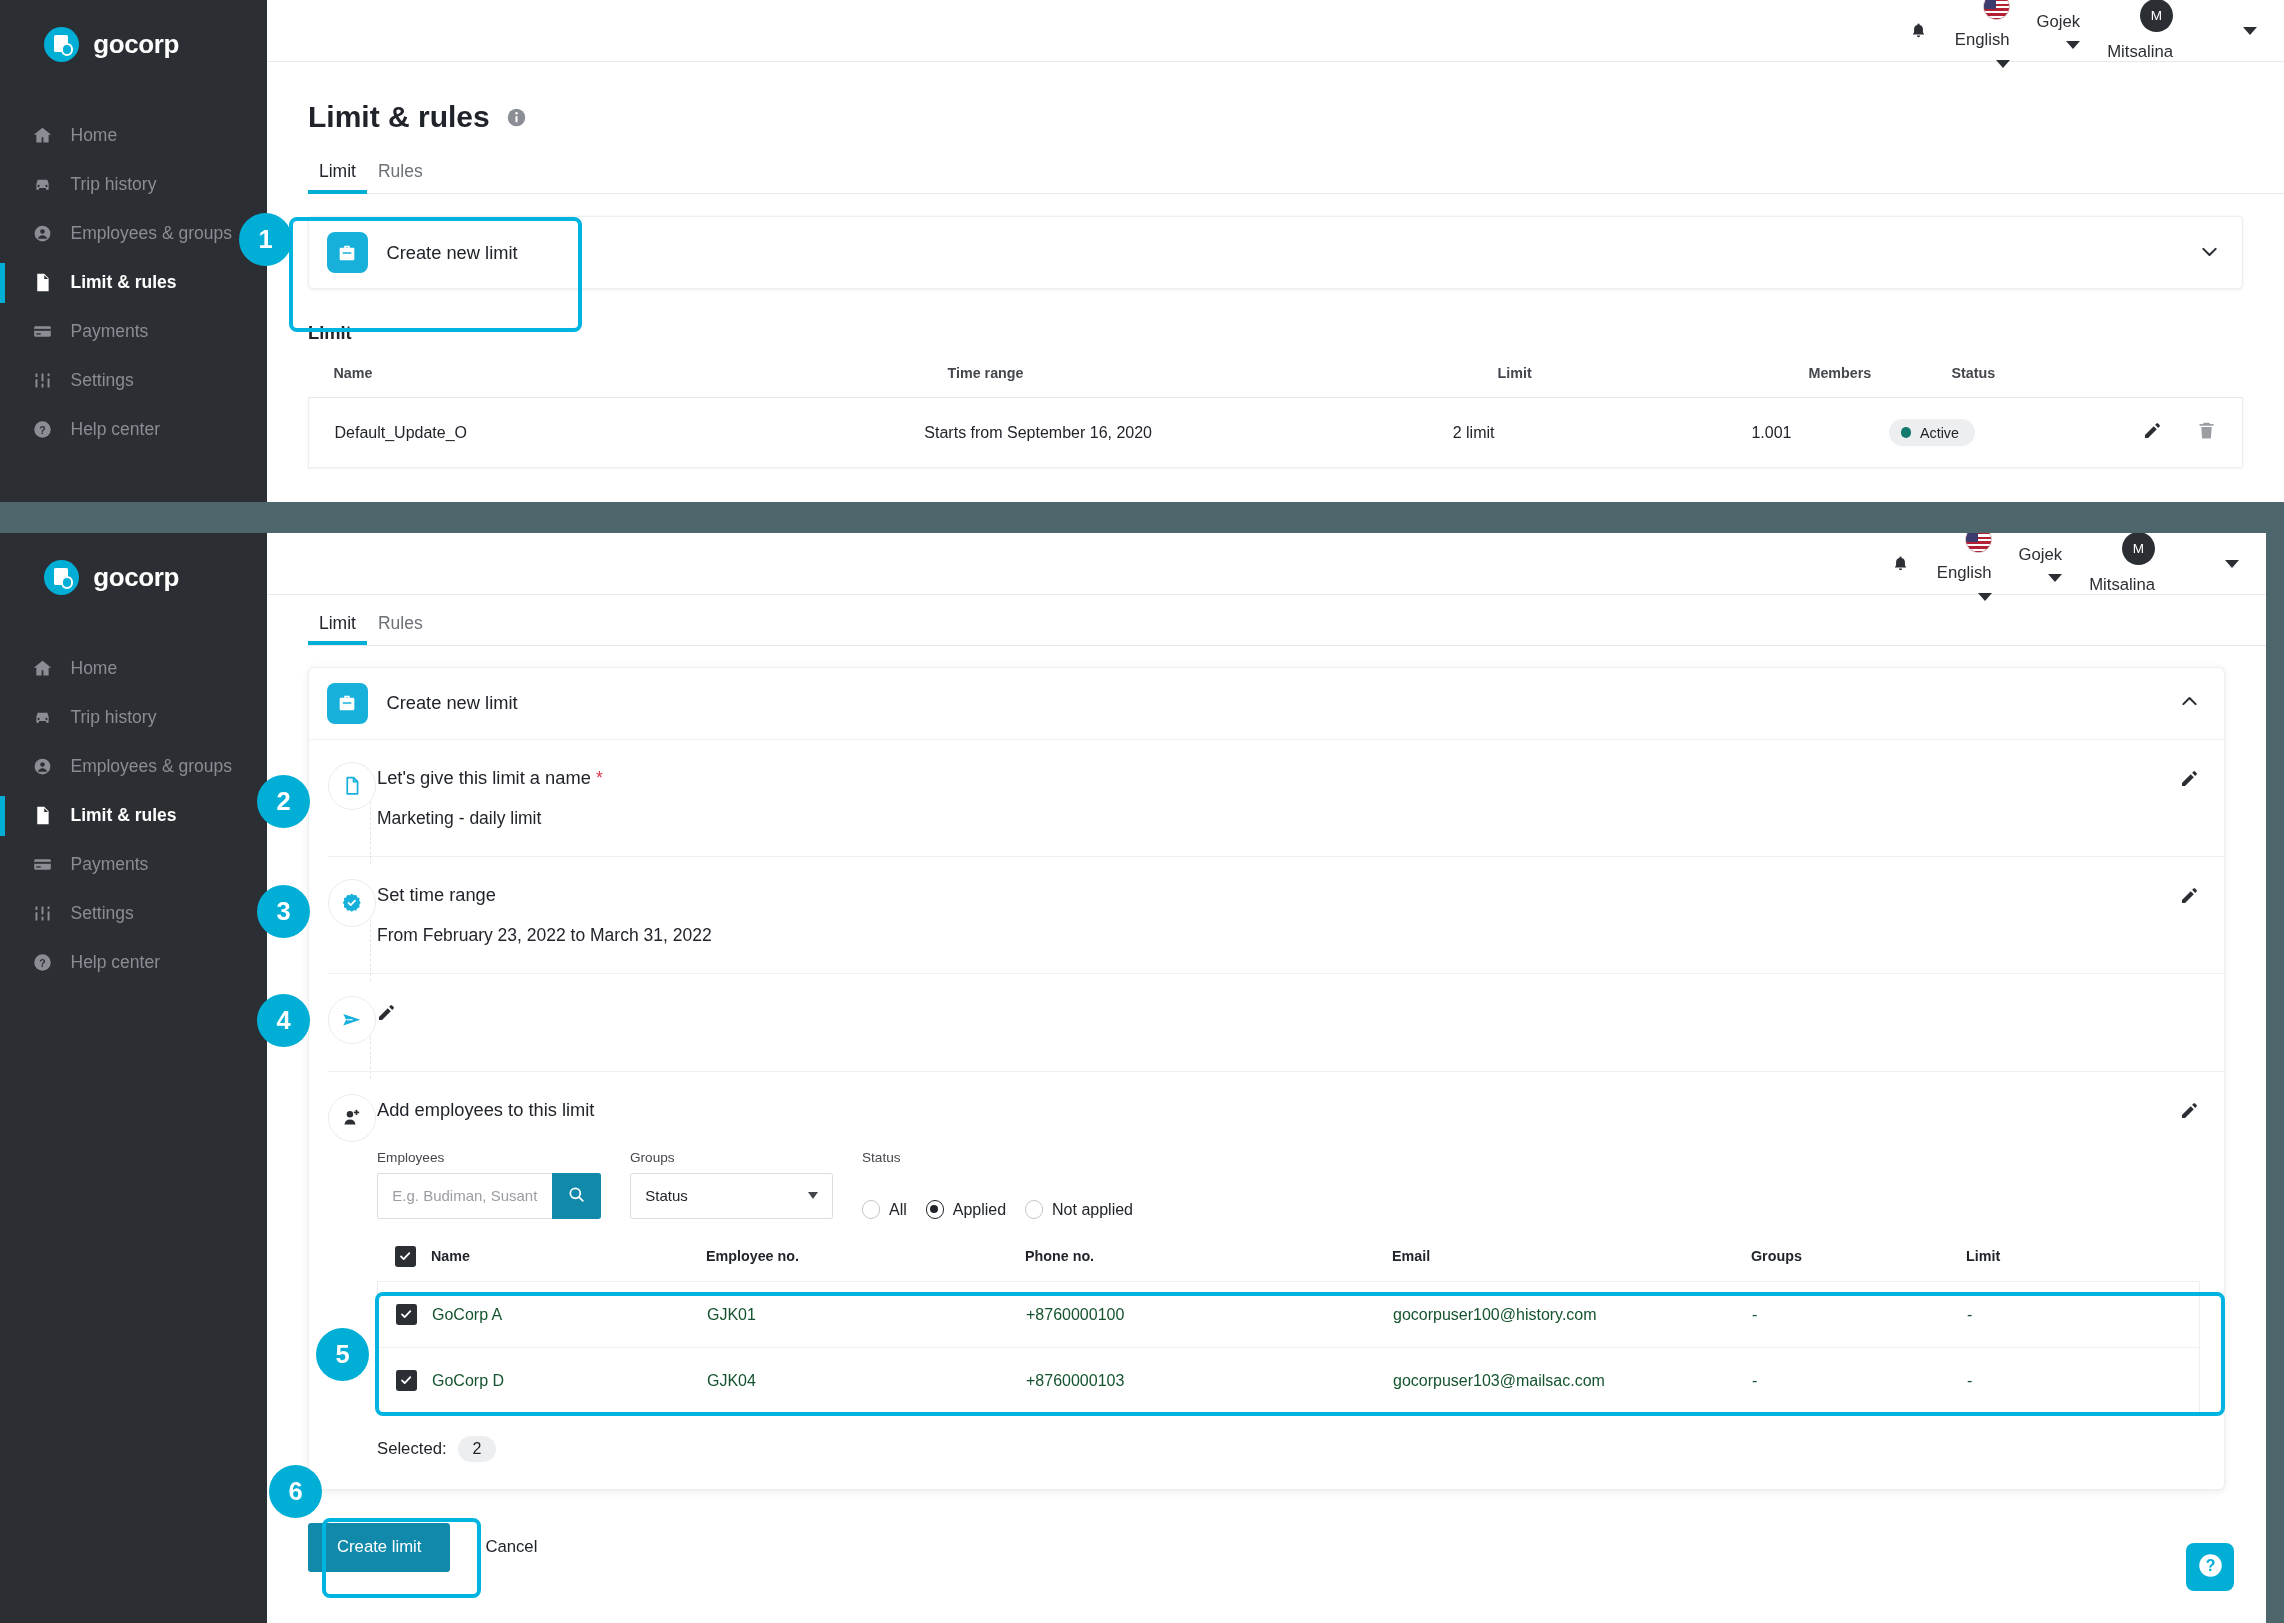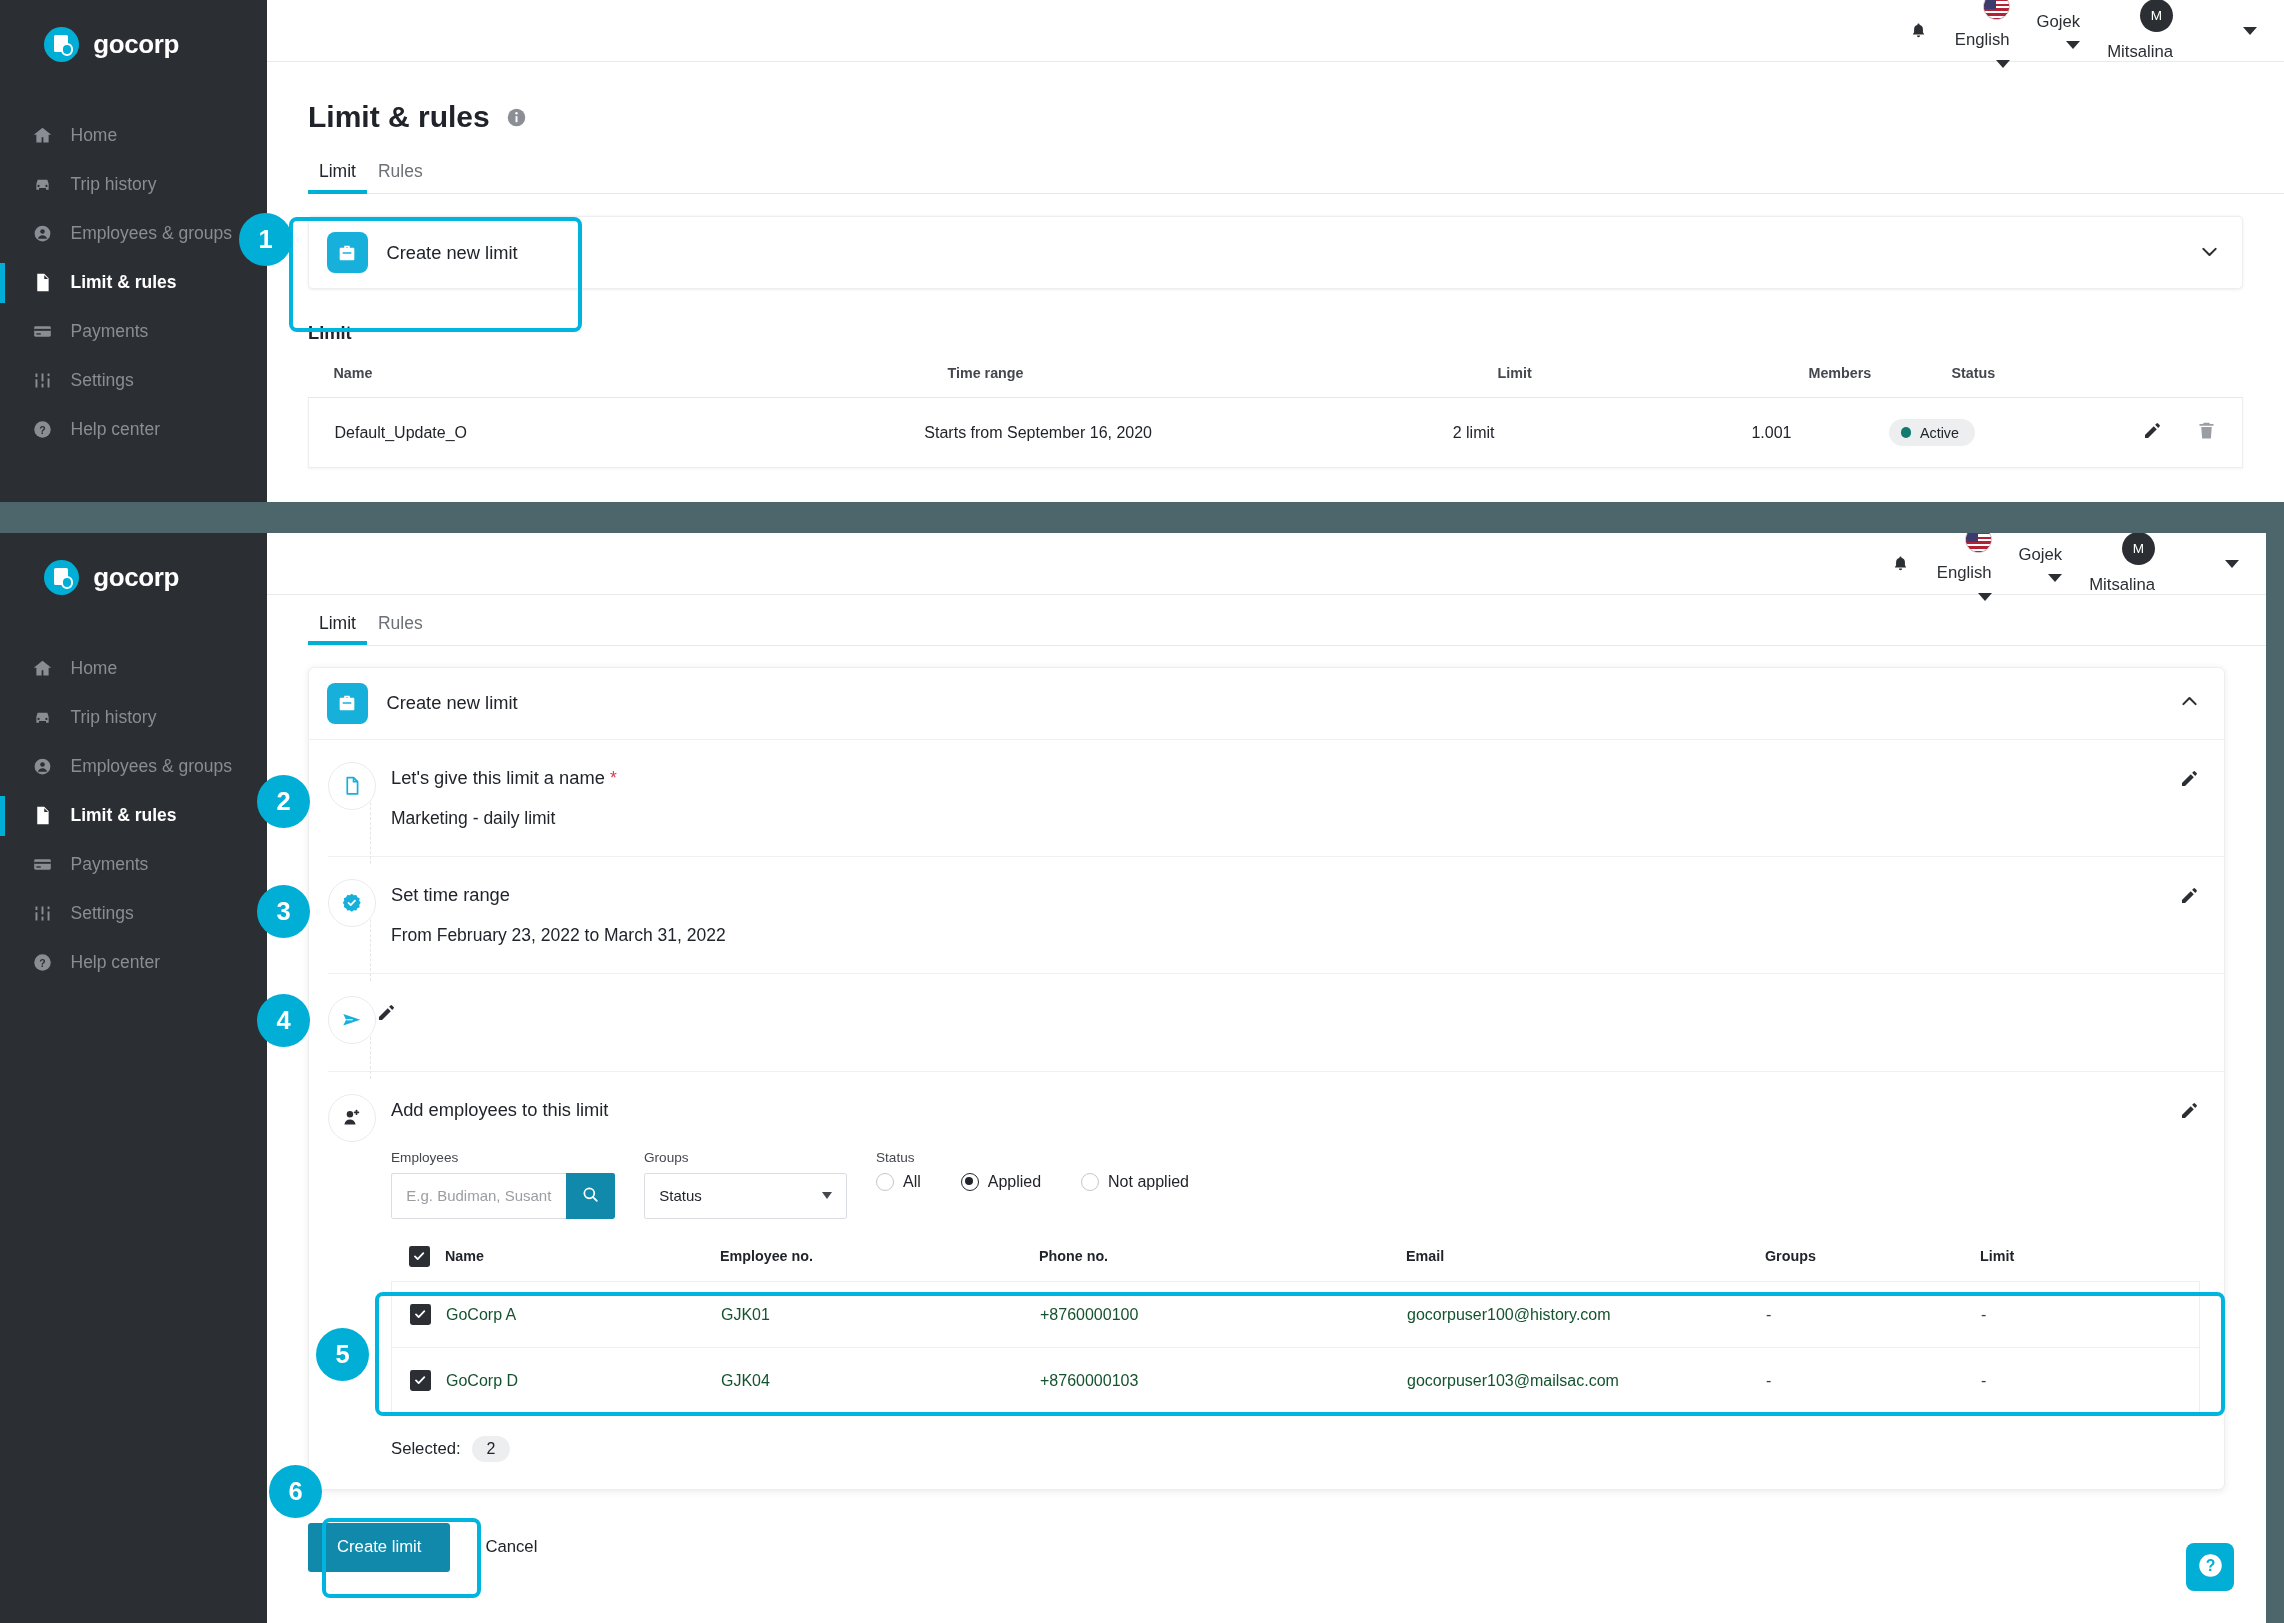--- a/index.html
+++ b/index.html
@@ -181,21 +181,21 @@
   .step:last-child { border-bottom: none; }
   .step-ico {
     width: 48px; height: 48px; border-radius: 50%; background: #fff;
     border: 0.8px solid #e9ebee; display: flex; align-items: center;
     justify-content: center; flex: none; margin-top: -4.8px; z-index: 2;
   }
   .step-connector {
     position: absolute; left: 42px; top: 38px; bottom: -8px;
     border-left: 1.6px dashed #e3e5e8;
   }
-  .step-body { margin-left: 15px; flex: 1; }
+  .step-body { margin-left: 1px; flex: 1; }
   .step-title {
     font-size: 18.3px; color: #21252b; font-weight: 500;
   }
   .req { color: #e0364c; font-size: 17.5px; }
   .step-value {
     font-size: 17.5px; color: #21252b; margin-top: 19px;
   }
   .pencil { flex: none; margin-top: 1.6px; }
 
   
@@ -217,21 +217,21 @@
   .select-box {
     width: 203px; height: 46px; border: 0.8px solid #d9dce0; border-radius: 2.4px;
     display: flex; align-items: center; padding: 0 14.3px;
     font-size: 15px; color: #21252b; background: #fff;
   }
   .select-caret {
     margin-left: auto; width: 0; height: 0;
     border-left: 5.6px solid transparent; border-right: 5.6px solid transparent;
     border-top: 7.2px solid #44474d;
   }
-  .radios { display: flex; align-items: flex-start; gap: 27px; height: 46px; }
+  .radios { display: flex; align-items: flex-end; gap: 6px; height: 46px; }
   .radio-opt { display: flex; align-items: center; gap: 8.8px; margin-right: 12.8px;
     font-size: 16px; color: #21252b; }
   .radio {
     width: 18.3px; height: 18.3px; border-radius: 50%;
     border: 1.6px solid #c3c7cc; background: #fff; flex: none; position: relative;
   }
   .radio.on { border-color: #21252b; }
   .radio.on::after {
     content: ""; position: absolute; left: 3.6px; top: 3.6px;
     width: 8px; height: 8px; border-radius: 50%; background: #21252b;

